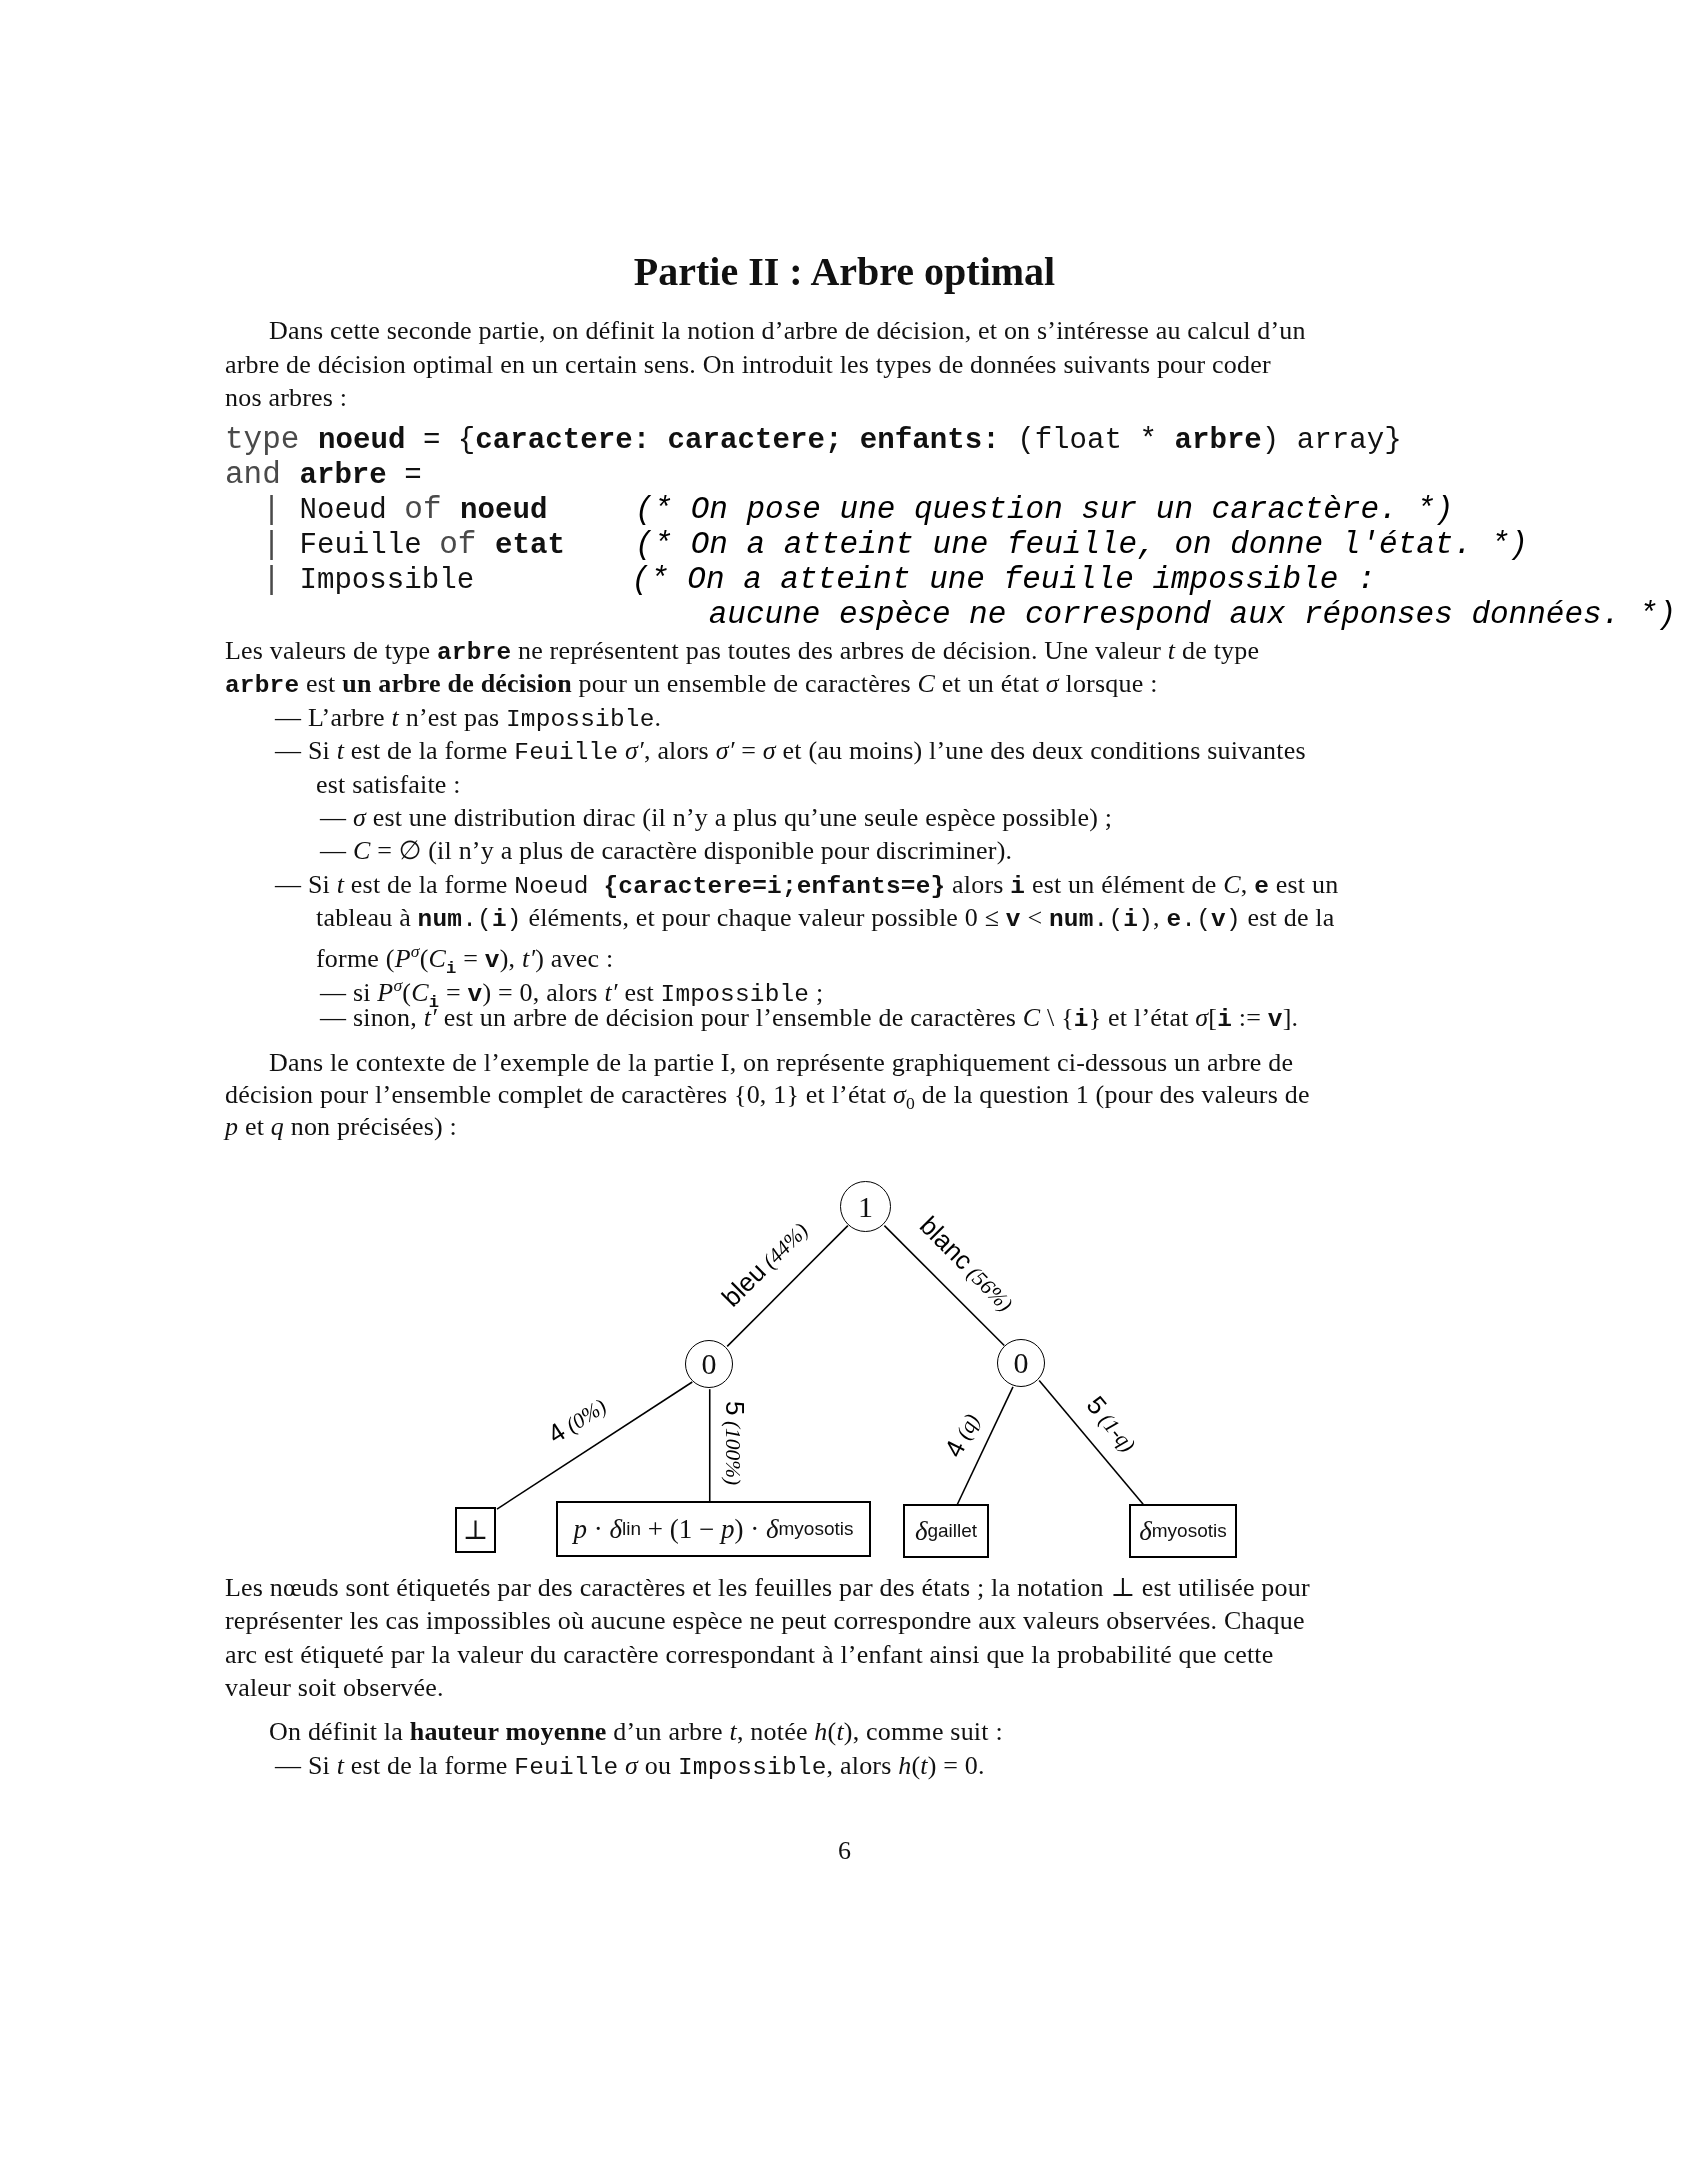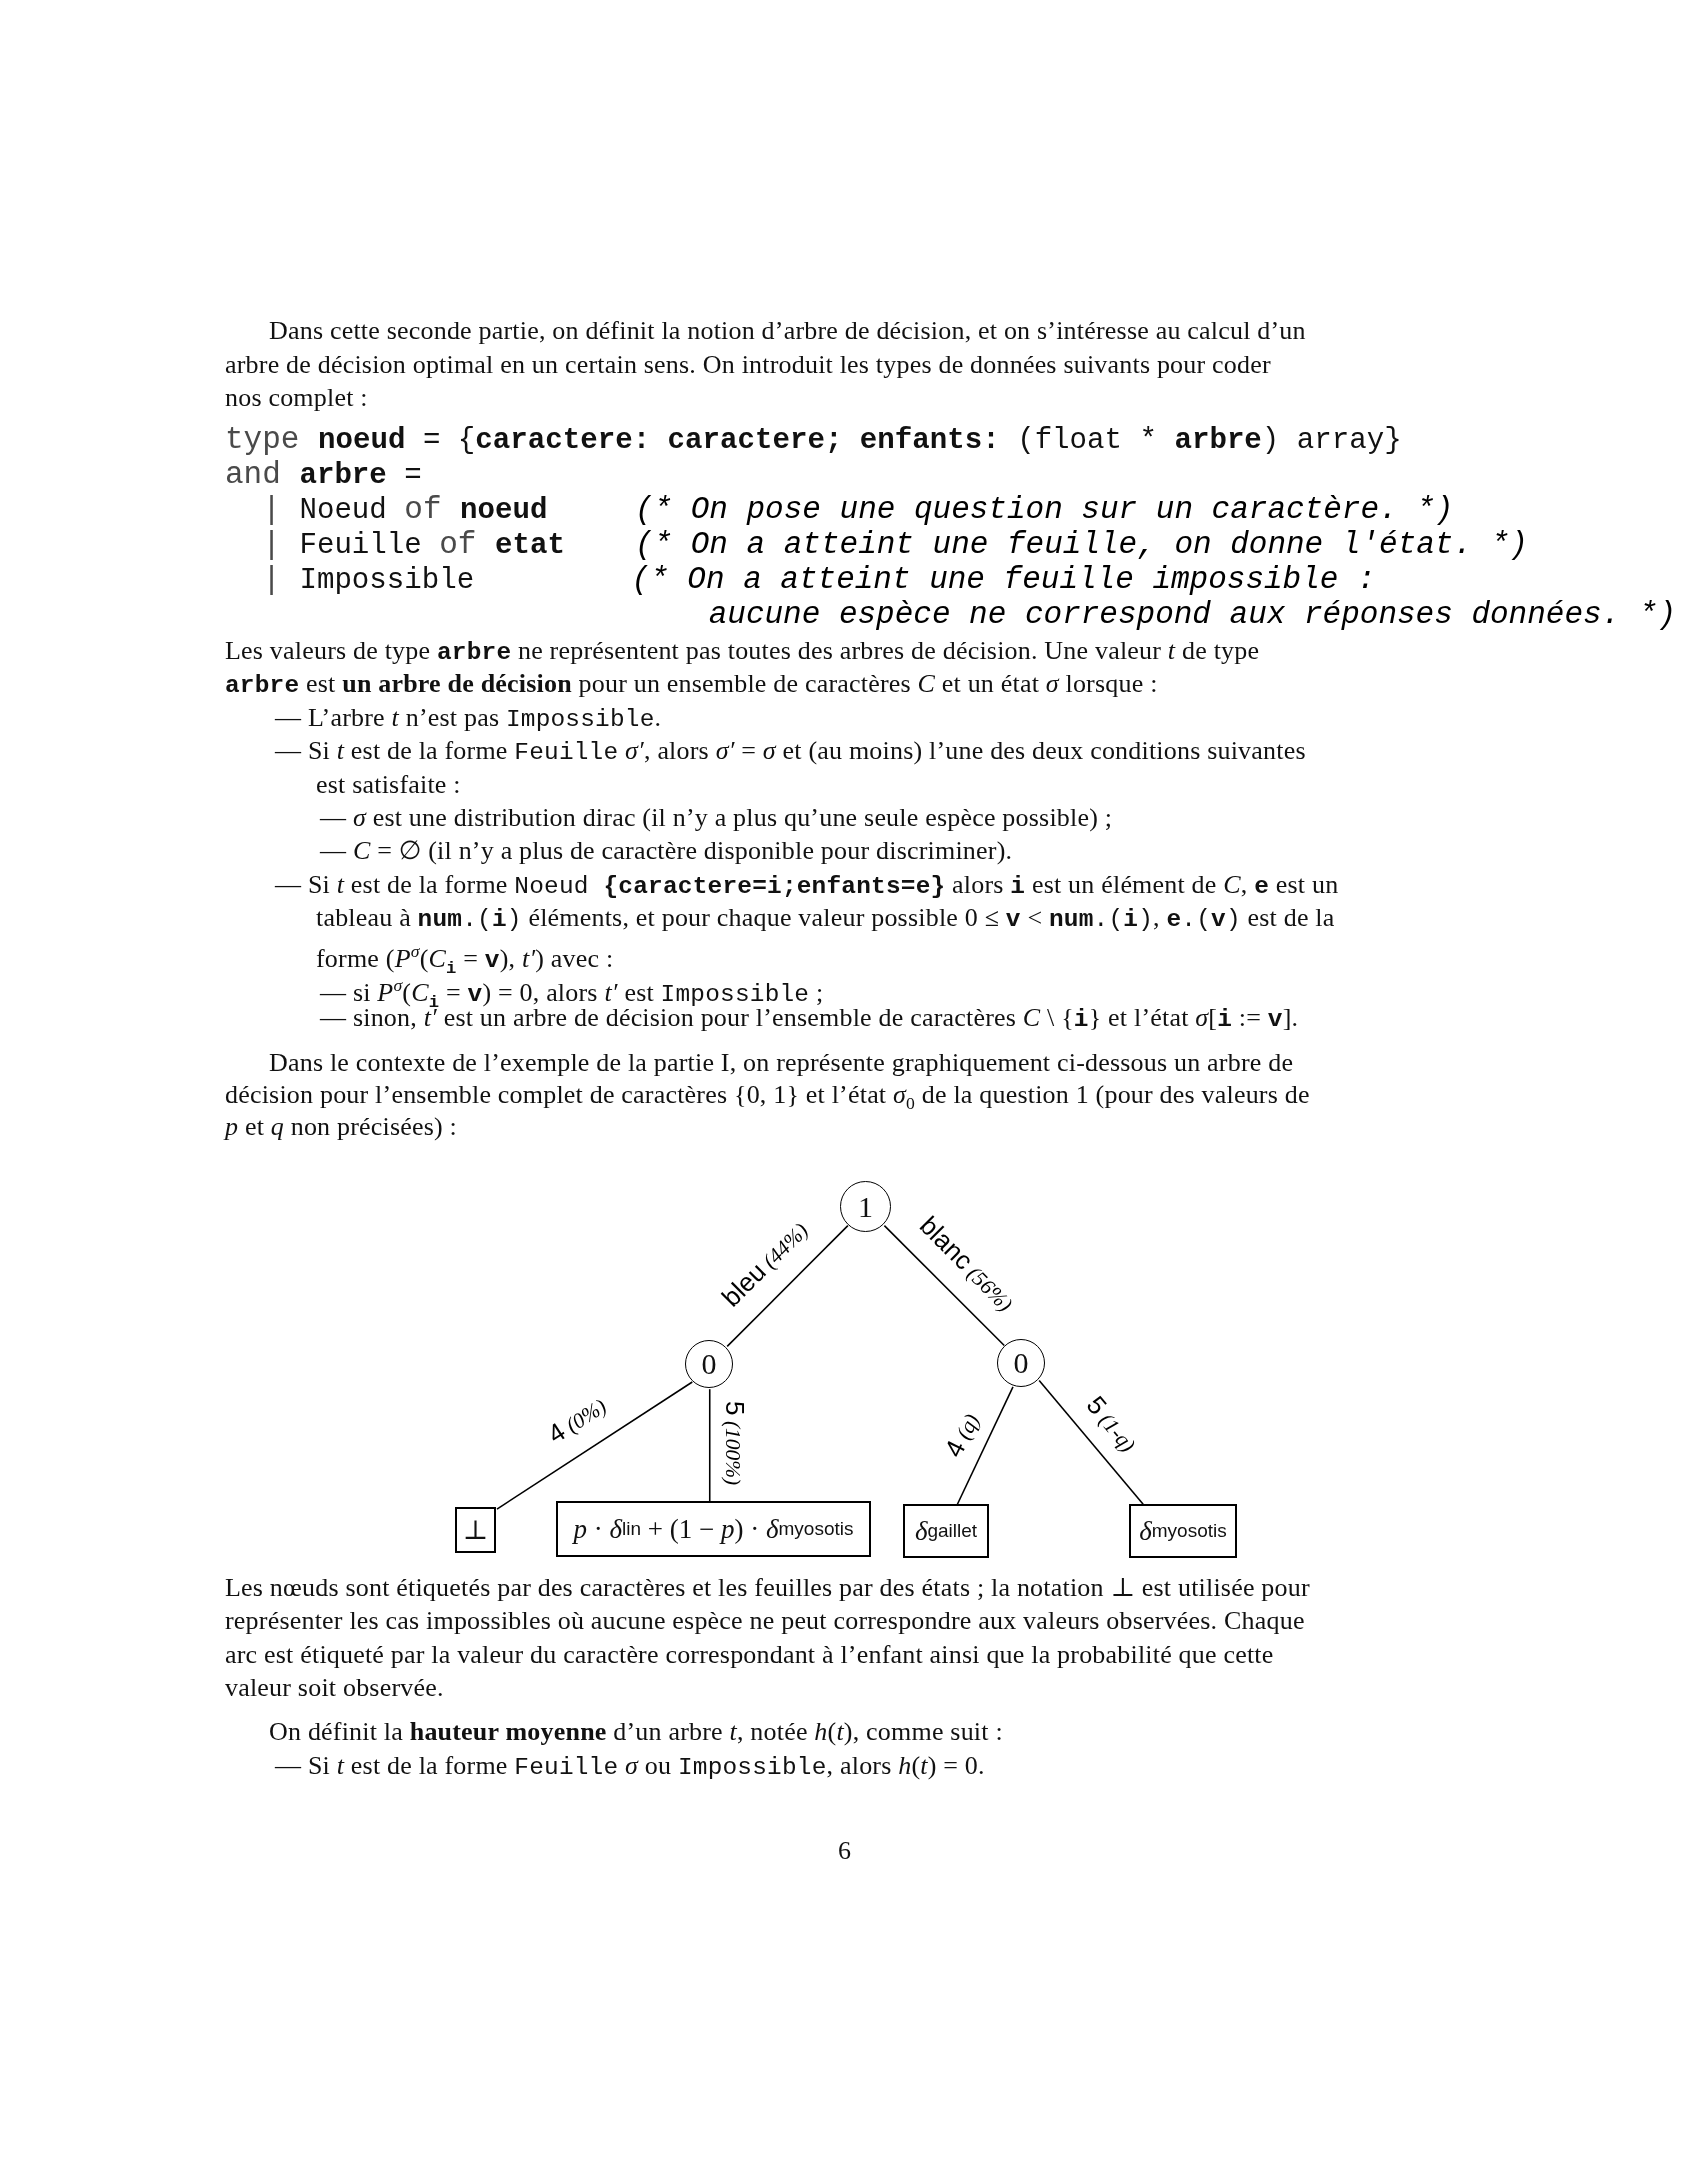--- a/index.html
+++ b/index.html
@@ -31,24 +31,25 @@
   .s-mr{font-style:normal;}
   .s-sssub{font-family:"Liberation Sans","DejaVu Sans",sans-serif;font-size:19px;vertical-align:-4.8px;}
   .elbl{position:absolute;white-space:pre;transform-origin:center center;}
   .elbl-m{font-family:"Liberation Sans","DejaVu Sans",sans-serif;font-size:26px;color:#000;}
   .elbl-s{font-family:"Liberation Serif","DejaVu Serif",serif;font-style:italic;font-size:21.4px;margin-left:5.6px;color:#000;}
 </style>
 </head>
 <body>
 
 <div id="page">
+  <div class="title" style="top:248px;">Partie II : Arbre optimal</div>
   <div id="doc">
       <div class="tl" style="top: 315px; left: 269px;"><span class="s-r">Dans cette seconde partie, on définit la notion d’arbre de décision, et on s’intéresse au calcul d’un</span></div>
       <div class="tl" style="top: 349px; left: 225px;"><span class="s-r">arbre de décision optimal en un certain sens. On introduit les types de données suivants pour coder</span></div>
-      <div class="tl" style="top: 382px; left: 225px;"><span class="s-r">nos complet :</span></div>
+      <div class="tl" style="top: 382px; left: 225px;"><span class="s-r">nos arbres :</span></div>
       <div class="tl code" style="top: 424px; left: 225px;"><span class="s-kw">type </span><span class="s-ttb">noeud</span><span class="s-tt"> = {</span><span class="s-ttb">caractere: caractere; enfants:</span><span class="s-tt"> (float * </span><span class="s-ttb">arbre</span><span class="s-tt">) array}</span></div>
       <div class="tl code" style="top: 459px; left: 225px;"><span class="s-kw">and </span><span class="s-ttb">arbre</span><span class="s-tt"> =</span></div>
       <div class="tl code" style="top: 494px; left: 225px;"><span class="s-kw">  | </span><span class="s-tt">Noeud </span><span class="s-kw">of </span><span class="s-ttb">noeud</span><span class="s-tt">     </span><span class="s-cm">(* On pose une question sur un caractère. *)</span></div>
       <div class="tl code" style="top: 529px; left: 225px;"><span class="s-kw">  | </span><span class="s-tt">Feuille </span><span class="s-kw">of </span><span class="s-ttb">etat</span><span class="s-tt">    </span><span class="s-cm">(* On a atteint une feuille, on donne l'état. *)</span></div>
       <div class="tl code" style="top: 564px; left: 225px;"><span class="s-kw">  | </span><span class="s-tt">Impossible</span><span class="s-tt">         </span><span class="s-cm">(* On a atteint une feuille impossible :</span></div>
       <div class="tl code" style="top: 599px; left: 225px;"><span class="s-cm">                          aucune espèce ne correspond aux réponses données. *)</span></div>
       <div class="tl" style="top: 635px; left: 225px;"><span class="s-r">Les valeurs de type </span><span class="s-ttb">arbre</span><span class="s-r"> ne représentent pas toutes des arbres de décision. Une valeur </span><span class="s-i">t</span><span class="s-r"> de type</span></div>
       <div class="tl" style="top: 668px; left: 225px;"><span class="s-ttb">arbre</span><span class="s-r"> est </span><span class="s-b">un arbre de décision</span><span class="s-r"> pour un ensemble de caractères </span><span class="s-i">C</span><span class="s-r"> et un état </span><span class="s-i">σ</span><span class="s-r"> lorsque :</span></div>
       <div class="tl" style="top: 702px; left: 275px;"><span class="s-r">— L’arbre </span><span class="s-i">t</span><span class="s-r"> n’est pas </span><span class="s-tt">Impossible</span><span class="s-r">.</span></div>
       <div class="tl" style="top: 735px; left: 275px;"><span class="s-r">— Si </span><span class="s-i">t</span><span class="s-r"> est de la forme </span><span class="s-tt">Feuille</span><span class="s-r"> </span><span class="s-i">σ′</span><span class="s-r">, alors </span><span class="s-i">σ′</span><span class="s-r"> = </span><span class="s-i">σ</span><span class="s-r"> et (au moins) l’une des deux conditions suivantes</span></div>

